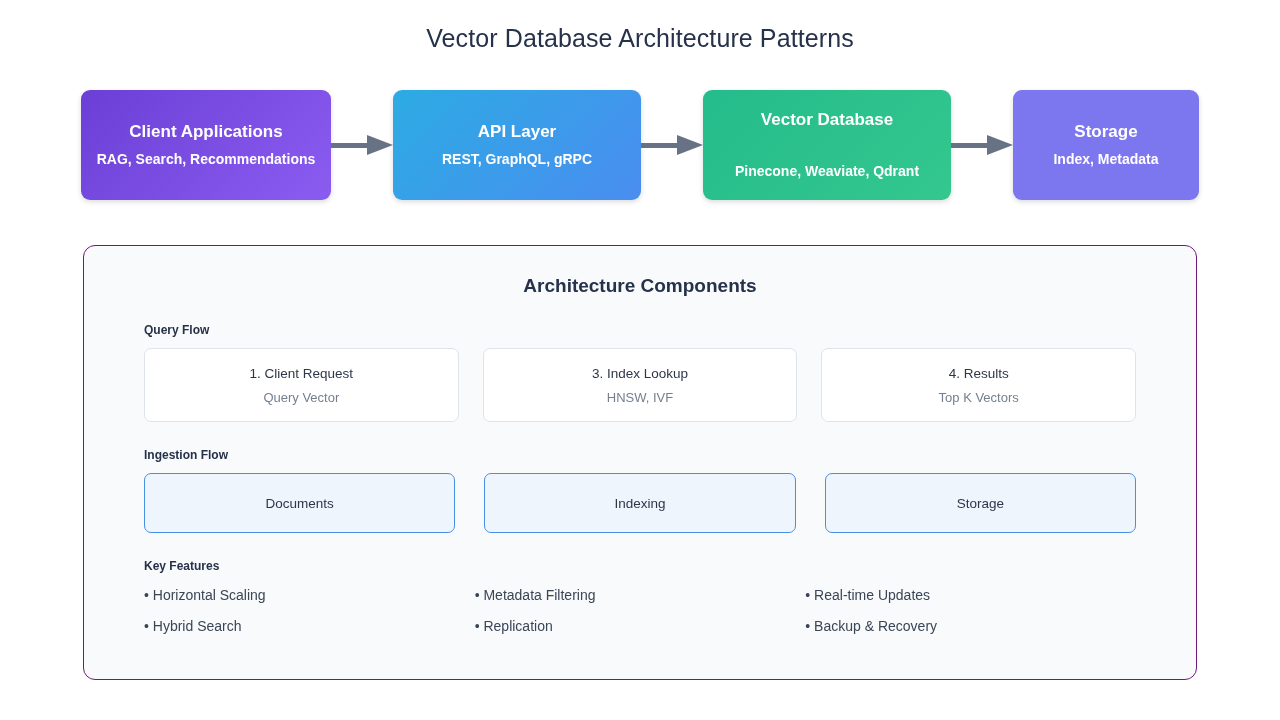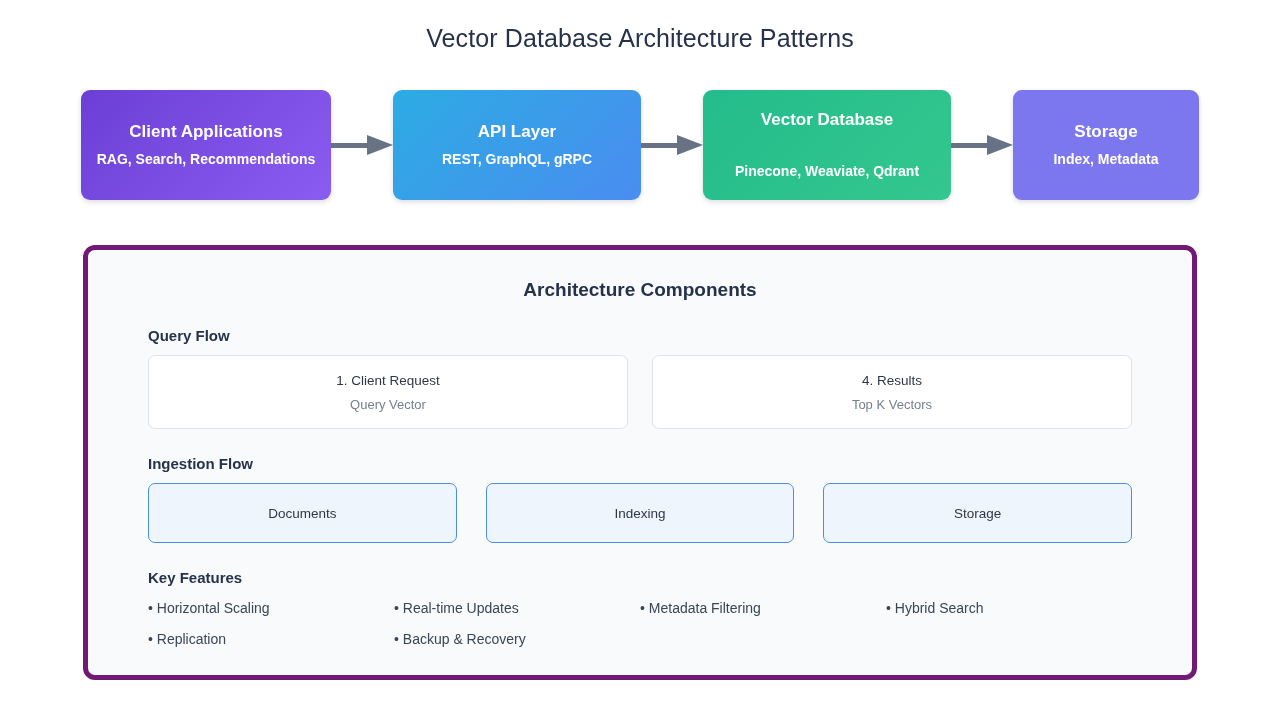--- a/index.html
+++ b/index.html
@@ -86,35 +86,35 @@
     height: 0;
     border-top: 10px solid transparent;
     border-bottom: 10px solid transparent;
     border-left: 26px solid #677285;
   }
 
   
   .panel {
     margin: 45px 83px 0 83px;
     background: #f8fafc;
-    border: 5px solid #701a75;
+    border: 1px solid #701a75;
     border-radius: 12px;
     padding: 20px 60px 30px 60px;
     box-sizing: border-box;
     height: 435px;
   }
   .panel-title {
     text-align: center;
     font-size: 19px;
     font-weight: bold;
     color: #26324a;
     margin: 9px 0 26px 0;
   }
   .section-label {
-    font-size: 15px;
+    font-size: 12px;
     font-weight: bold;
     color: #26324a;
     margin-bottom: 11px;
   }
 
   
   .query-row {
     display: flex;
     gap: 24px;
     margin-bottom: 26px;
@@ -156,21 +156,21 @@
     display: flex;
     align-items: center;
     justify-content: center;
     font-size: 13.5px;
     color: #2d3748;
   }
 
   
   .features-grid {
     display: grid;
-    grid-template-columns: repeat(4, 1fr);
+    grid-template-columns: repeat(3, 1fr);
     row-gap: 8px;
     margin-top: 2px;
   }
   .feature-item {
     font-size: 14px;
     color: #3a4555;
     line-height: 1.65;
     white-space: nowrap;
   }
 </style>
@@ -222,35 +222,39 @@
 
   <div class="panel-title">Architecture Components</div>
 
   <div class="section-label">Query Flow</div>
   <div class="query-row">
     <div class="query-card">
       <div class="query-card-title">1. Client Request</div>
       <div class="query-card-sub">Query Vector</div>
     </div>
     <div class="query-card">
+      <div class="query-card-title">3. Index Lookup</div>
+      <div class="query-card-sub">HNSW, IVF</div>
+    </div>
+    <div class="query-card">
       <div class="query-card-title">4. Results</div>
       <div class="query-card-sub">Top K Vectors</div>
     </div>
   </div>
 
   <div class="section-label">Ingestion Flow</div>
   <div class="ingest-row">
     <div class="ingest-card">Documents</div>
     <div class="ingest-card">Indexing</div>
     <div class="ingest-card">Storage</div>
   </div>
 
   <div class="section-label">Key Features</div>
   <div class="features-grid">
     <div class="feature-item">• Horizontal Scaling</div>
+    <div class="feature-item">• Metadata Filtering</div>
     <div class="feature-item">• Real-time Updates</div>
-    <div class="feature-item">• Metadata Filtering</div>
     <div class="feature-item">• Hybrid Search</div>
     <div class="feature-item">• Replication</div>
     <div class="feature-item">• Backup &amp; Recovery</div>
   </div>
 
 </div>
 
 </body></html>

